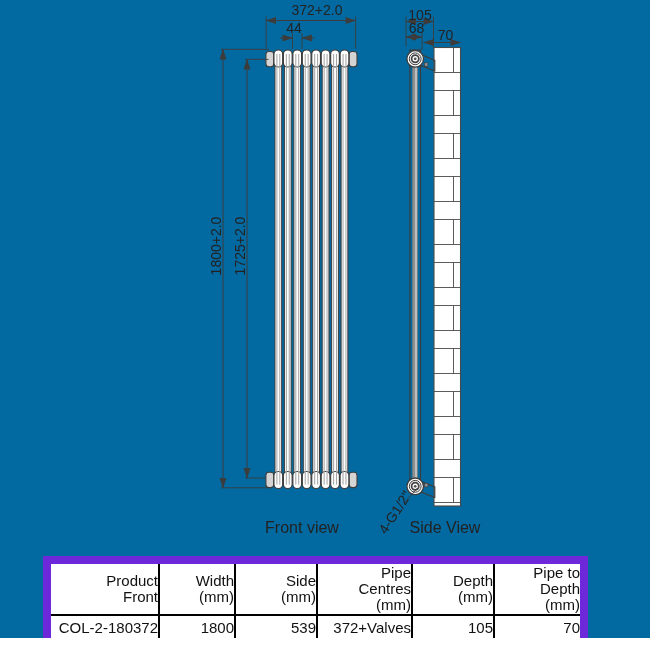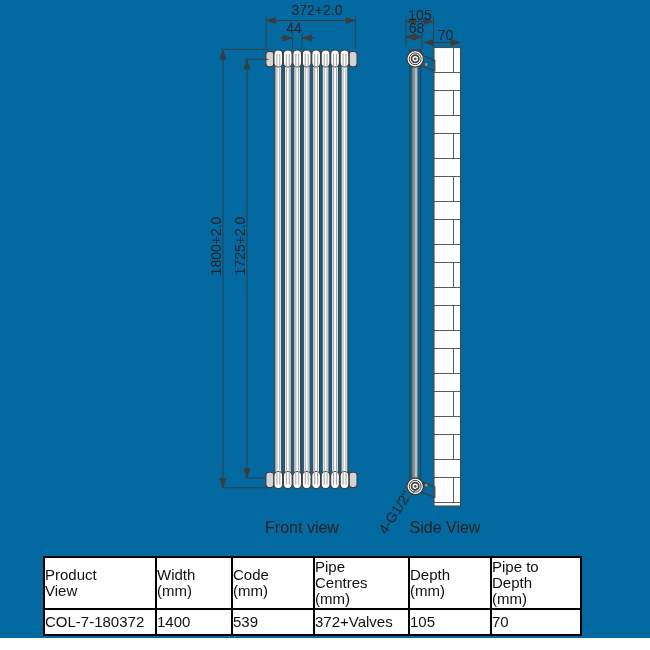--- a/index.html
+++ b/index.html
@@ -15,22 +15,22 @@
   .bump {fill:#ffffff;stroke:#3c3c3c;stroke-width:1.15;}
   .shade{stroke:#a6a6a6;stroke-width:1.05;fill:none;}
   .cap  {fill:#d4d4d4;stroke:#3c3c3c;stroke-width:1.1;}
   .wall {fill:#ffffff;stroke:#4a4a4a;stroke-width:1.1;}
   .brick{stroke:#4a4a4a;stroke-width:0.9;fill:none;}
   .dimtxt{font:14px "Liberation Sans",sans-serif;fill:#222;}
   .lbl   {font:16px "Liberation Sans",sans-serif;fill:#222;}
 
   
   .spec{position:absolute;left:43px;top:556px;width:537px;border-collapse:collapse;
-        table-layout:fixed;border:1px solid #6d28d9;background:#fff;
-        font-family:"Liberation Sans",sans-serif;font-size:15px;color:#111;text-align:left;}
+        table-layout:fixed;border:8px solid #6d28d9;background:#fff;
+        font-family:"Liberation Sans",sans-serif;font-size:15px;color:#111;text-align:right;}
   .spec th,.spec td{border:2px solid #000;padding:0;font-weight:400;vertical-align:middle;line-height:16px;}
   .spec th{height:50px;}
   .spec td{height:24px;}
 </style>
 </head>
 <body>
 
 <div class="stage">
 
   <svg width="650" height="650" viewBox="0 0 650 650">
@@ -225,48 +225,48 @@
         <col style="width:76px">
         <col style="width:82px">
       <col style="width:95px">
         <col style="width:82px">
         <col style="width:90px">
     </colgroup>
     <tbody>
         <tr>
       <th>
         <div>Product</div>
-            <div>View</div>
+            <div>Front</div>
       </th>
       <th>
         <div>Width</div>
             <div>(mm)</div>
       </th>
       <th>
-        <div>Code</div>
+        <div>Side</div>
             <div>(mm)</div>
       </th>
       <th>
         <div>Pipe</div>
             <div>Centres</div>
             <div>(mm)</div>
       </th>
       <th>
         <div>Depth</div>
             <div>(mm)</div>
       </th>
       <th>
         <div>Pipe to</div>
             <div>Depth</div>
             <div>(mm)</div>
       </th>
     </tr>
     <tr>
-      <td>COL-7-180372</td>
-      <td>1400</td>
+      <td>COL-2-180372</td>
+      <td>1800</td>
       <td>539</td>
       <td>372+Valves</td>
       <td>105</td>
       <td>70</td>
     </tr>
   </tbody>
     </table>
 </div>
 
 </body></html>

